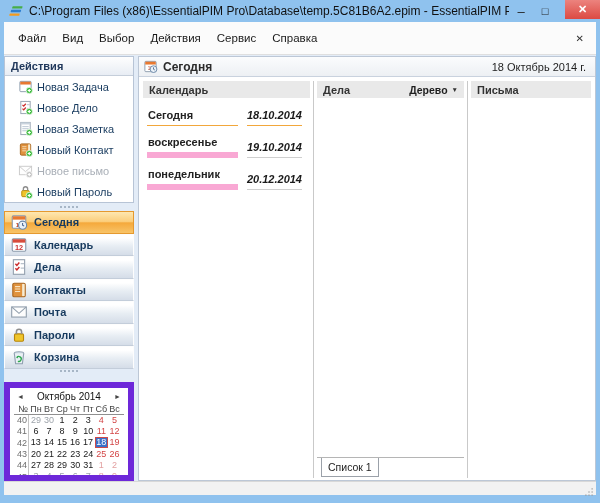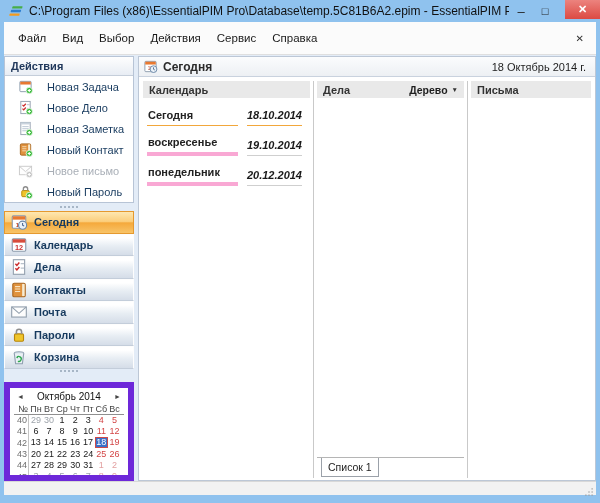--- a/index.html
+++ b/index.html
@@ -22,21 +22,21 @@
   .menu-item{padding:0 8px;font-size:11.5px;color:#1A1A1A;cursor:default;}
   .menu-close{margin-left:auto;font-size:10px;color:#333;padding:0 6px;cursor:default;}
   .body{flex:1;display:flex;min-height:0;padding-top:1px;}
   
   .sidebar{width:130px;flex:none;display:flex;flex-direction:column;min-height:0;}
   .actions-panel{height:147px;background:#fff;border:1px solid #B7C4D6;display:flex;
     flex-direction:column;flex:none;}
   .panel-header{height:19px;flex:none;background:linear-gradient(#FEFEFE,#E8EDF4);
     border-bottom:1px solid #C5CEDA;font-size:11px;font-weight:bold;color:#21395C;
     display:flex;align-items:center;padding:0 6px;}
-  .action-item{height:21px;display:flex;align-items:center;gap:14px;padding-left:13px;
+  .action-item{height:21px;display:flex;align-items:center;gap:4px;padding-left:13px;
     font-size:11px;color:#173A5E;cursor:default;}
   .action-item .icon{width:15px;height:15px;display:flex;}
   .action-item.disabled{color:#A9AFB7;}
   .action-item.disabled .icon{filter:grayscale(1) opacity(.55);}
   .splitter{height:8px;display:flex;align-items:center;justify-content:center;flex:none;cursor:row-resize;}
   .dots{width:2px;height:2px;border-radius:50%;background:#93A4B6;
     box-shadow:4px 0 #93A4B6,8px 0 #93A4B6,12px 0 #93A4B6,16px 0 #93A4B6;transform:translateX(-8px);}
   .nav-stack{flex:none;display:flex;flex-direction:column;}
   .nav-btn{height:22.5px;display:flex;align-items:center;gap:6px;padding:0 4px 0 5px;
     font-size:11px;font-weight:bold;color:#173A5E;cursor:default;
@@ -78,21 +78,21 @@
   .col-todo{width:147px;flex:none;}
   .col-mail{flex:1;min-width:0;}
   .vsep{width:1px;background:#C9C9C9;margin:0 3px;flex:none;}
   .col-header{height:17px;flex:none;background:#E9E9E9;display:flex;align-items:center;
     padding:0 6px;font-size:11px;font-weight:bold;color:#333;}
   .tree-dd{margin-left:auto;display:flex;align-items:center;gap:4px;font-weight:bold;
     font-size:10.5px;color:#1E1E1E;cursor:default;}
   .tree-dd .arr{font-size:6.5px;color:#333;}
   .agenda{padding:1px 1px;}
   .agenda-row{display:flex;align-items:flex-end;padding:10px 7px 0 3px;cursor:default;}
-  .agenda-label{flex:1;font-size:11px;font-weight:bold;color:#222;border-bottom:4px solid #f9a8d4;
+  .agenda-label{flex:1;font-size:11px;font-weight:bold;color:#222;border-bottom:6px solid #f9a8d4;
     padding:0 0 4px 1px;margin-right:9px;}
   .agenda-date{font-size:11px;font-weight:bold;color:#1A1A1A;border-bottom:1px solid #CFCFCF;
     padding-bottom:4px;font-style:italic;}
   .agenda-row.accent .agenda-label,.agenda-row.accent .agenda-date{border-bottom:1px solid #F2A73B;}
   .todo-body{flex:1;}
   .todo-footer{flex:none;border-top:1px solid #B5B5B5;height:21px;display:flex;}
   .sheet-tab{margin-left:4px;height:19px;min-width:52px;padding:0 6px;background:#fff;
     border:1px solid #9BA1A9;border-top:none;display:flex;align-items:center;
     justify-content:center;font-size:10.5px;color:#1E1E1E;cursor:default;}
   

